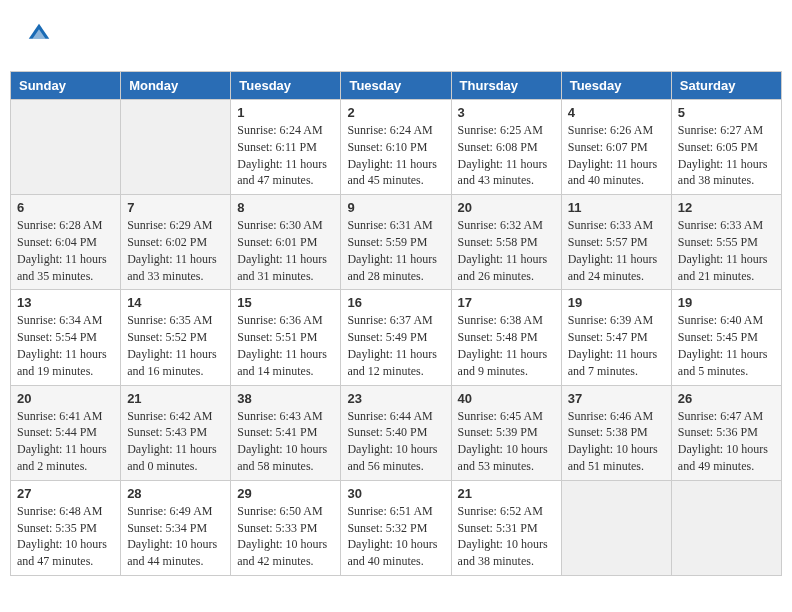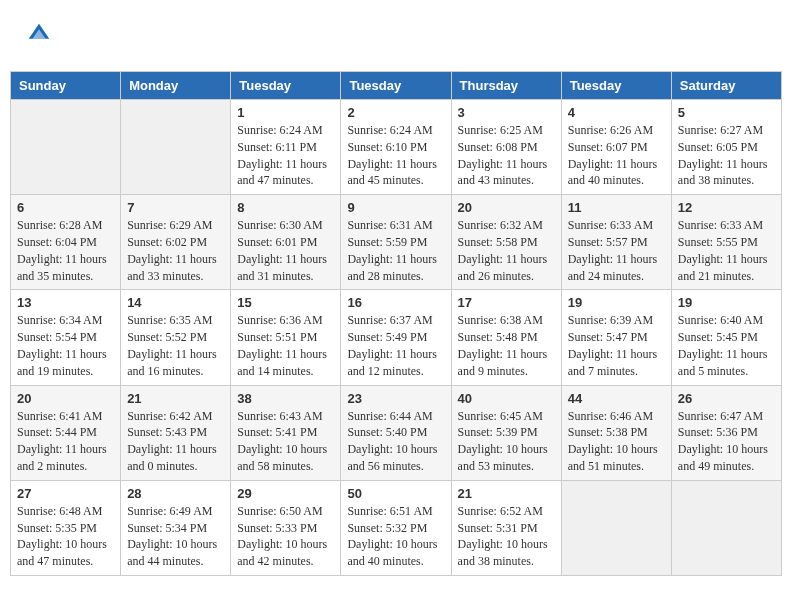--- a/index.html
+++ b/index.html
@@ -220,21 +220,21 @@
         </td>
         <td>
           <span class="day-number">23</span>
           <div class="day-info">Sunrise: 6:44 AM<br>Sunset: 5:40 PM<br>Daylight: 10 hours and 56 minutes.</div>
         </td>
         <td>
           <span class="day-number">40</span>
           <div class="day-info">Sunrise: 6:45 AM<br>Sunset: 5:39 PM<br>Daylight: 10 hours and 53 minutes.</div>
         </td>
         <td>
-          <span class="day-number">44</span>
+          <span class="day-number">37</span>
           <div class="day-info">Sunrise: 6:46 AM<br>Sunset: 5:38 PM<br>Daylight: 10 hours and 51 minutes.</div>
         </td>
         <td>
           <span class="day-number">26</span>
           <div class="day-info">Sunrise: 6:47 AM<br>Sunset: 5:36 PM<br>Daylight: 10 hours and 49 minutes.</div>
         </td>
       </tr>
       <tr>
         <td>
           <span class="day-number">27</span>
@@ -242,21 +242,21 @@
         </td>
         <td>
           <span class="day-number">28</span>
           <div class="day-info">Sunrise: 6:49 AM<br>Sunset: 5:34 PM<br>Daylight: 10 hours and 44 minutes.</div>
         </td>
         <td>
           <span class="day-number">29</span>
           <div class="day-info">Sunrise: 6:50 AM<br>Sunset: 5:33 PM<br>Daylight: 10 hours and 42 minutes.</div>
         </td>
         <td>
-          <span class="day-number">50</span>
+          <span class="day-number">30</span>
           <div class="day-info">Sunrise: 6:51 AM<br>Sunset: 5:32 PM<br>Daylight: 10 hours and 40 minutes.</div>
         </td>
         <td>
           <span class="day-number">21</span>
           <div class="day-info">Sunrise: 6:52 AM<br>Sunset: 5:31 PM<br>Daylight: 10 hours and 38 minutes.</div>
         </td>
         <td class="empty"></td>
         <td class="empty"></td>
       </tr>
     </tbody>

